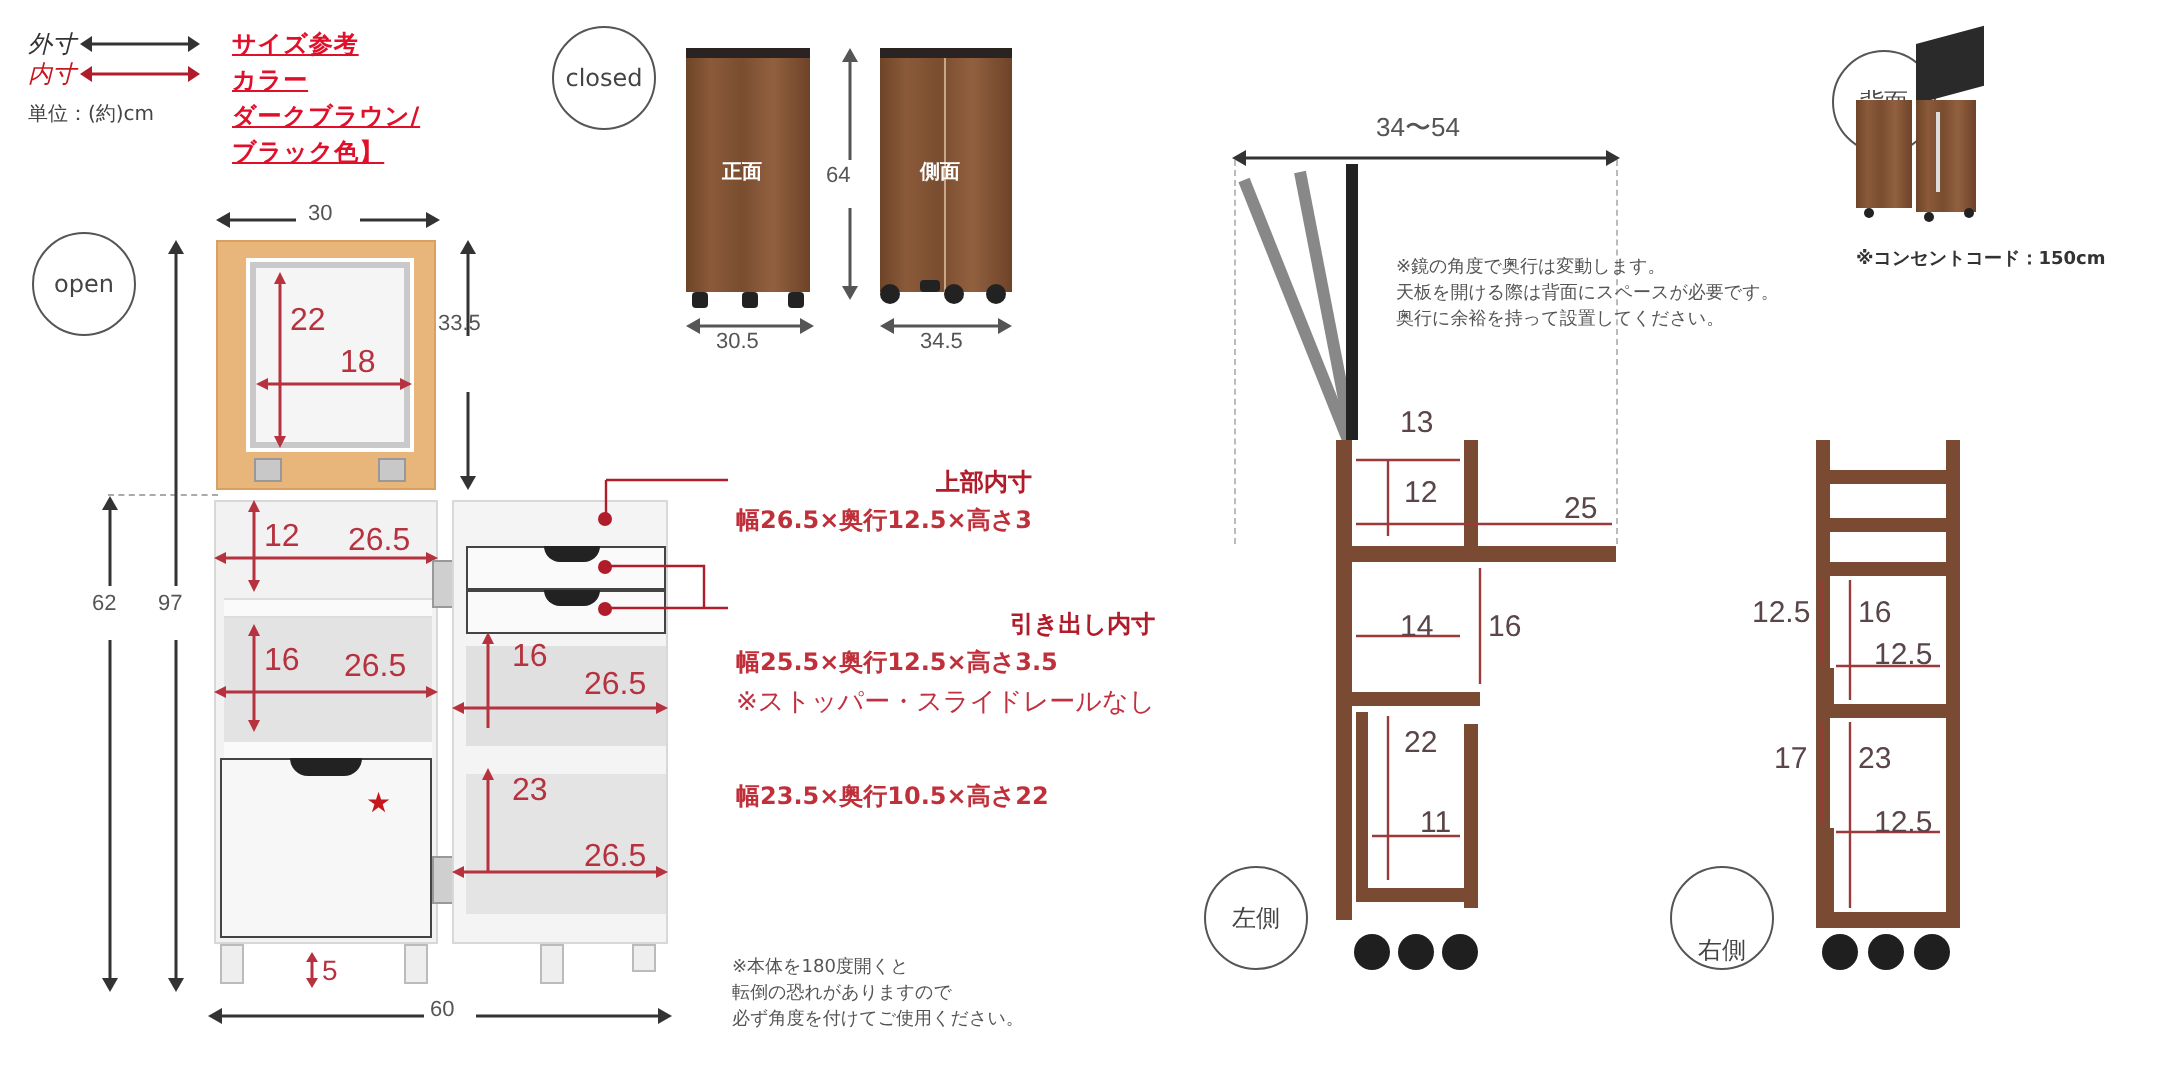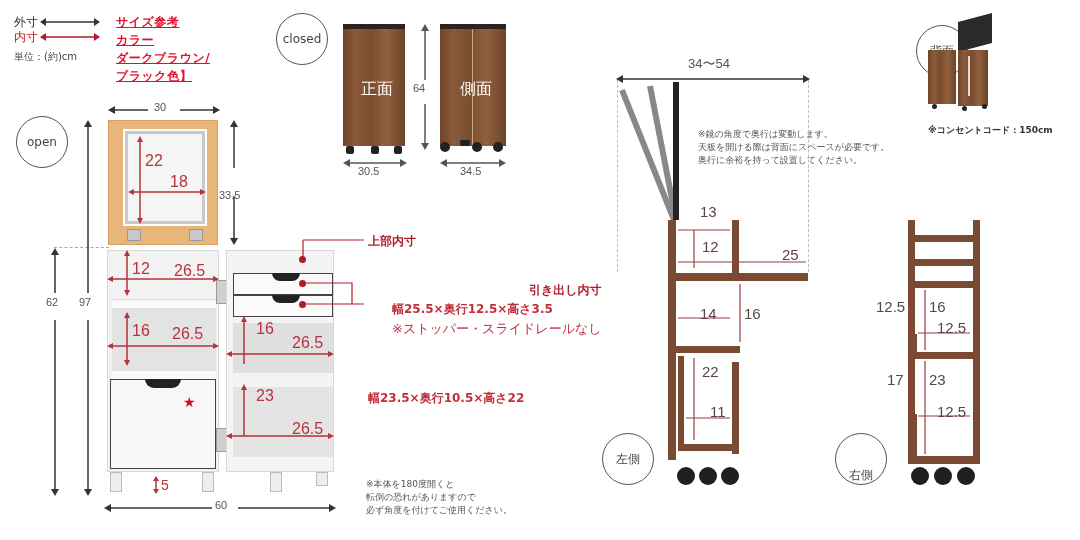--- a/index.html
+++ b/index.html
@@ -1,40 +1,40 @@
 <!DOCTYPE html>
 <html><head>
 <meta charset="utf-8">
 <style>
   * { box-sizing: border-box; margin: 0; padding: 0; }
   body {
     width: 1080px; height: 540px; background: #ffffff; position: relative; overflow: hidden;
     font-family: "DejaVu Sans", "Liberation Sans", sans-serif; color: #444;
   }
   .abs { position: absolute; }
-  .legend-label { font-size: 12px; color: #333; }
+  .legend-label { font-size: 12px; color: #333; font-style: italic; }
   .legend-label.red { color: #c8161d; }
   .unit { font-size: 10px; color: #444; }
   .ref-line { font-size: 12px; font-weight: bold; color: #e0102a; text-decoration: underline; line-height: 18px; letter-spacing: 0.5px; }
   .circle-tag {
     position: absolute; border: 1.5px solid #555; border-radius: 50%;
     display: flex; align-items: center; justify-content: center;
     font-size: 12px; color: #444; background: #fff;
   }
   .dim { font-family: "Liberation Sans", sans-serif; font-size: 11px; color: #555; position: absolute; white-space: nowrap; }
   .dim-red { font-family: "Liberation Sans", sans-serif; font-size: 16px; color: #b5323e; position: absolute; white-space: nowrap; }
   .dim-brown { font-family: "Liberation Sans", sans-serif; font-size: 15px; color: #5a4548; position: absolute; white-space: nowrap; }
   .note-red-title { font-size: 12px; font-weight: bold; color: #b01c2a; text-align: right; }
   .note-red-body { font-size: 12px; font-weight: bold; color: #c0303a; }
   .note-small { font-size: 9px; color: #555; line-height: 13px; }
   .note-small-red { font-size: 13px; color: #c03040; }
   .wood {
     background: linear-gradient(90deg, #6e4428 0%, #8a5a3a 20%, #7a4d30 45%, #91603f 70%, #6d4329 100%);
   }
-  .panel-label { color: #fff; font-size: 16px; font-weight: normal; position: absolute; }
+  .panel-label { color: #fff; font-size: 10px; font-weight: bold; position: absolute; }
   svg { position: absolute; overflow: visible; }
 </style>
 </head>
 <body>
 
 <div class="abs" style="left:14px;top:14px;">
   <div style="display:flex;align-items:center;height:16px;">
     <span class="legend-label">外寸</span>
     <svg width="60" height="10" style="position:relative;margin-left:2px;">
       <line x1="3" y1="5" x2="57" y2="5" stroke="#333" stroke-width="1.5"></line>
@@ -138,21 +138,21 @@
 </svg>
 <div class="dim-red" style="left:145px;top:152px;">22</div>
 <div class="dim-red" style="left:170px;top:173px;">18</div>
 
 <svg style="left:228px;top:120px;" width="12" height="125">
   <line x1="6" y1="4" x2="6" y2="48" stroke="#333" stroke-width="1.5"></line>
   <line x1="6" y1="76" x2="6" y2="121" stroke="#333" stroke-width="1.5"></line>
   <polygon points="6,0 2,7 10,7" fill="#333"></polygon>
     <polygon points="6,125 2,118 10,118" fill="#333"></polygon>
 </svg>
-<div class="dim" style="left:219px;top:189px;text-align:right;">33.5</div>
+<div class="dim" style="left:219px;top:156px;text-align:right;">33.5</div>
 
 <div class="abs" style="left:54px;top:247px;width:55px;border-top:1px dashed #aaa;"></div>
 <svg style="left:49px;top:248px;" width="12" height="248">
   <line x1="6" y1="4" x2="6" y2="45" stroke="#333" stroke-width="1.5"></line>
   <line x1="6" y1="72" x2="6" y2="244" stroke="#333" stroke-width="1.5"></line>
   <polygon points="6,0 2,7 10,7" fill="#333"></polygon>
     <polygon points="6,248 2,241 10,241" fill="#333"></polygon>
 </svg>
 <div class="dim" style="left:46px;top:296px;">62</div>
 <svg style="left:82px;top:120px;" width="12" height="376">
@@ -246,22 +246,23 @@
 <svg style="left:104px;top:503px;" width="232" height="10">
   <line x1="3" y1="5" x2="108" y2="5" stroke="#333" stroke-width="1.5"></line>
   <line x1="134" y1="5" x2="229" y2="5" stroke="#333" stroke-width="1.5"></line>
   <polygon points="0,5 7,1 7,9" fill="#333"></polygon>
     <polygon points="232,5 225,1 225,9" fill="#333"></polygon>
 </svg>
 <div class="dim" style="left:215px;top:499px;">60</div>
 
 <div class="abs" style="left:368px;top:233px;">
   <div class="note-red-title">上部内寸</div>
-</div>
-<div class="abs" style="left:368px;top:282px;margin-left:24px;">
+  <div class="note-red-body" style="margin-top:2px;">幅26.5×奥行12.5×高さ3</div>
+</div>
+<div class="abs" style="left:368px;top:304px;">
   <div class="note-red-title">引き出し内寸</div>
   <div class="note-red-body" style="margin-top:2px;">幅25.5×奥行12.5×高さ3.5</div>
   <div class="note-small-red" style="margin-top:2px;">※ストッパー・スライドレールなし</div>
 </div>
 <div class="abs" style="left:368px;top:388px;">
   <div class="note-red-body" style="margin-top:2px;">幅23.5×奥行10.5×高さ22</div>
 </div>
 <div class="abs" style="left:366px;top:478px;">
   <div class="note-small">※本体を180度開くと</div>
   <div class="note-small">転倒の恐れがありますので</div>

